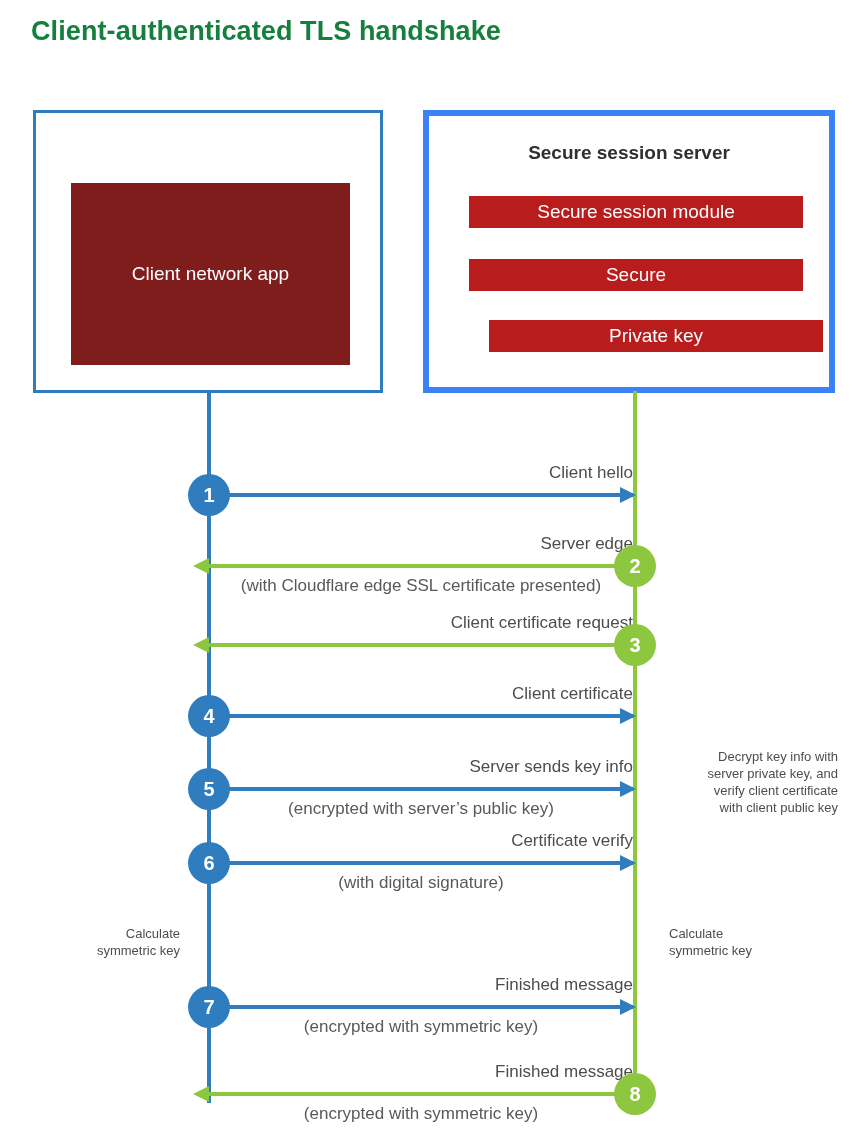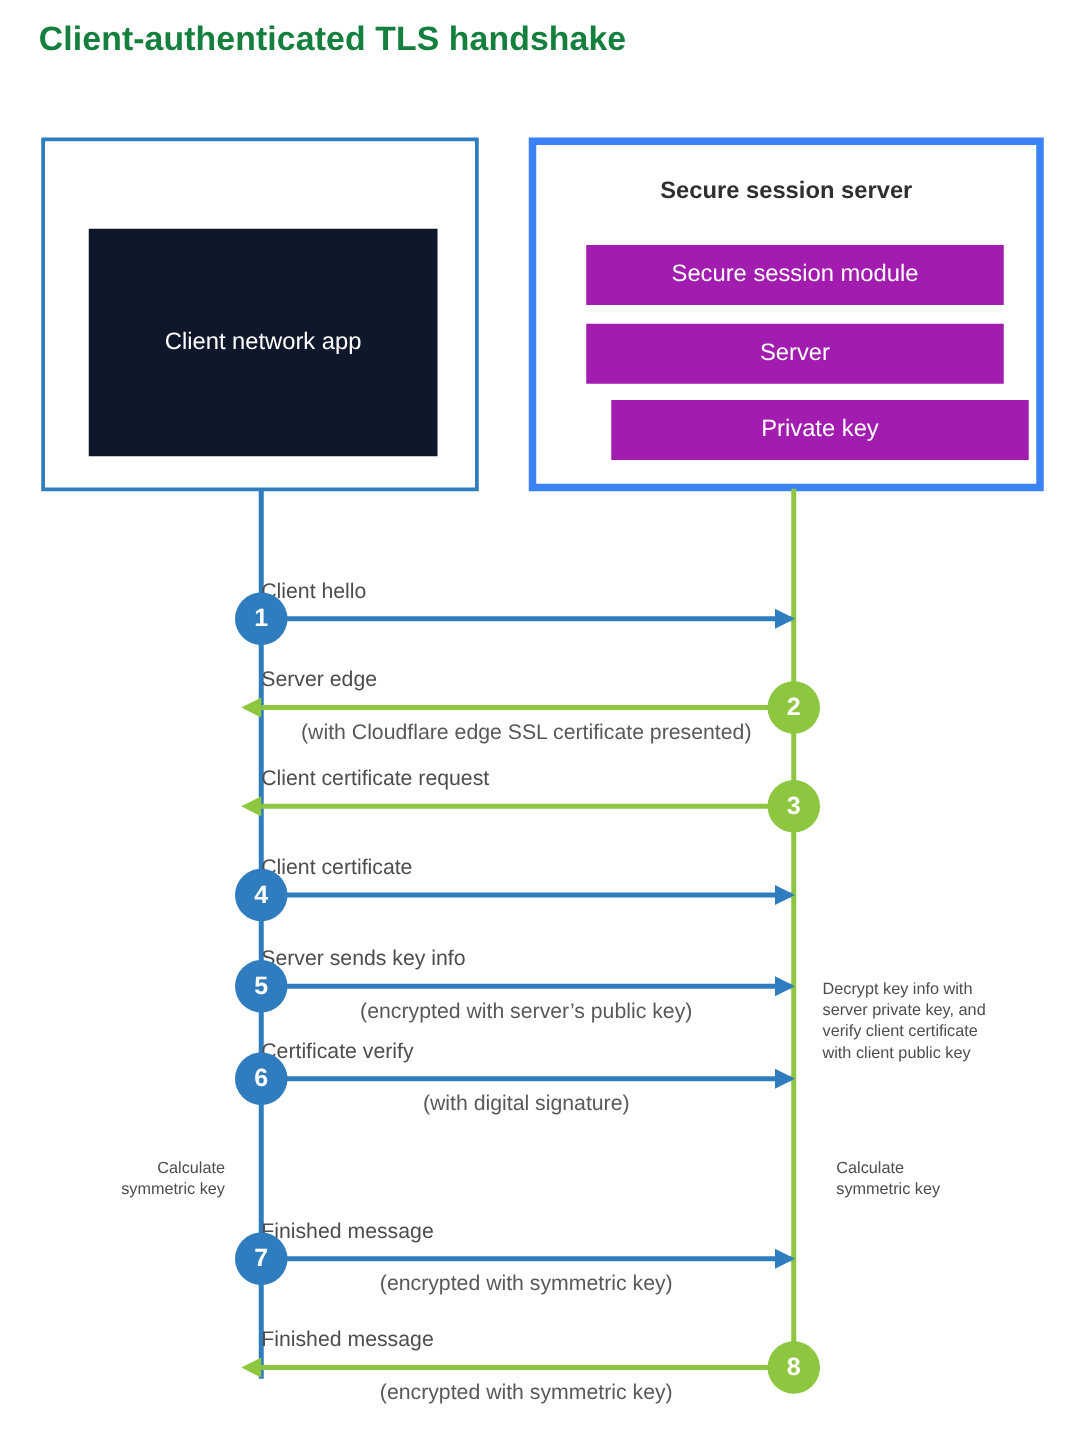--- a/index.html
+++ b/index.html
@@ -58,36 +58,36 @@
     font-weight: bold;
     color: #2f2f2f;
   }
 
   #client-app {
     position: absolute;
     left: 35px;
     top: 70px;
     width: 279px;
     height: 182px;
-    background: #0f172a;
+    background: #7f1d1d;
     display: flex;
     align-items: center;
     justify-content: center;
     text-align: center;
     color: #ffffff;
     font-size: 19px;
     line-height: 1.32;
   }
 
   .server-bar {
     position: absolute;
     left: 40px;
     width: 334px;
-    height: 48px;
-    background: #a21caf;
+    height: 32px;
+    background: #b91c1c;
     display: flex;
     align-items: center;
     justify-content: center;
     color: #ffffff;
     font-size: 19px;
   }
   #server-bar-0 { top: 80px; }
   #server-bar-1 { top: 143px; }
   #server-bar-2 { top: 204px; margin-left: 20px; }
 
@@ -142,21 +142,21 @@
     font-size: 20px;
     font-weight: bold;
   }
   .step-circle.on-client { left: 188px; background: #2f7dbf; }
   .step-circle.on-server { left: 614px; background: #8dc63f; }
 
   .msg-label {
     position: absolute;
     left: 209px;
     width: 424px;
-    text-align: left;
+    text-align: right;
     font-size: 17px;
     color: #4d4d4d;
     top: -30px;
     white-space: nowrap;
   }
   .msg-sublabel {
     position: absolute;
     left: 209px;
     width: 424px;
     text-align: center;
@@ -167,38 +167,38 @@
   }
 
   
   .side-note {
     position: absolute;
     font-size: 13px;
     line-height: 1.32;
     color: #4d4d4d;
     white-space: pre-line;
   }
-  #note-decrypt { left: 658px; top: 782px; text-align: left; width: 180px; }
+  #note-decrypt { left: 658px; top: 748px; text-align: right; width: 180px; }
   #note-calc-client { left: 30px; top: 925px; width: 150px; text-align: right; }
   #note-calc-server { left: 669px; top: 925px; width: 170px; text-align: left; }
 </style>
 </head>
 <body>
 
 <div id="page-title">Client-authenticated TLS handshake</div>
 
 <div class="party-box" id="client-box">
   <div id="client-app">Client network
 app</div>
 </div>
 
 <div class="party-box" id="server-box">
   <div class="party-title">Secure session server</div>
   <div class="server-bar" id="server-bar-0">Secure session module</div>
-  <div class="server-bar" id="server-bar-1">Server</div>
+  <div class="server-bar" id="server-bar-1">Secure</div>
   <div class="server-bar" id="server-bar-2">Private key</div>
 </div>
 
 <div class="lifeline" id="client-lifeline"></div>
 <div class="lifeline" id="server-lifeline"></div>
 
 <div class="msg" style="left:0; top:493px; width:865px;">
   <div class="msg-label">Client hello</div>
   <div class="msg-line to-right"></div>
   <div class="arrow-head right"></div>

